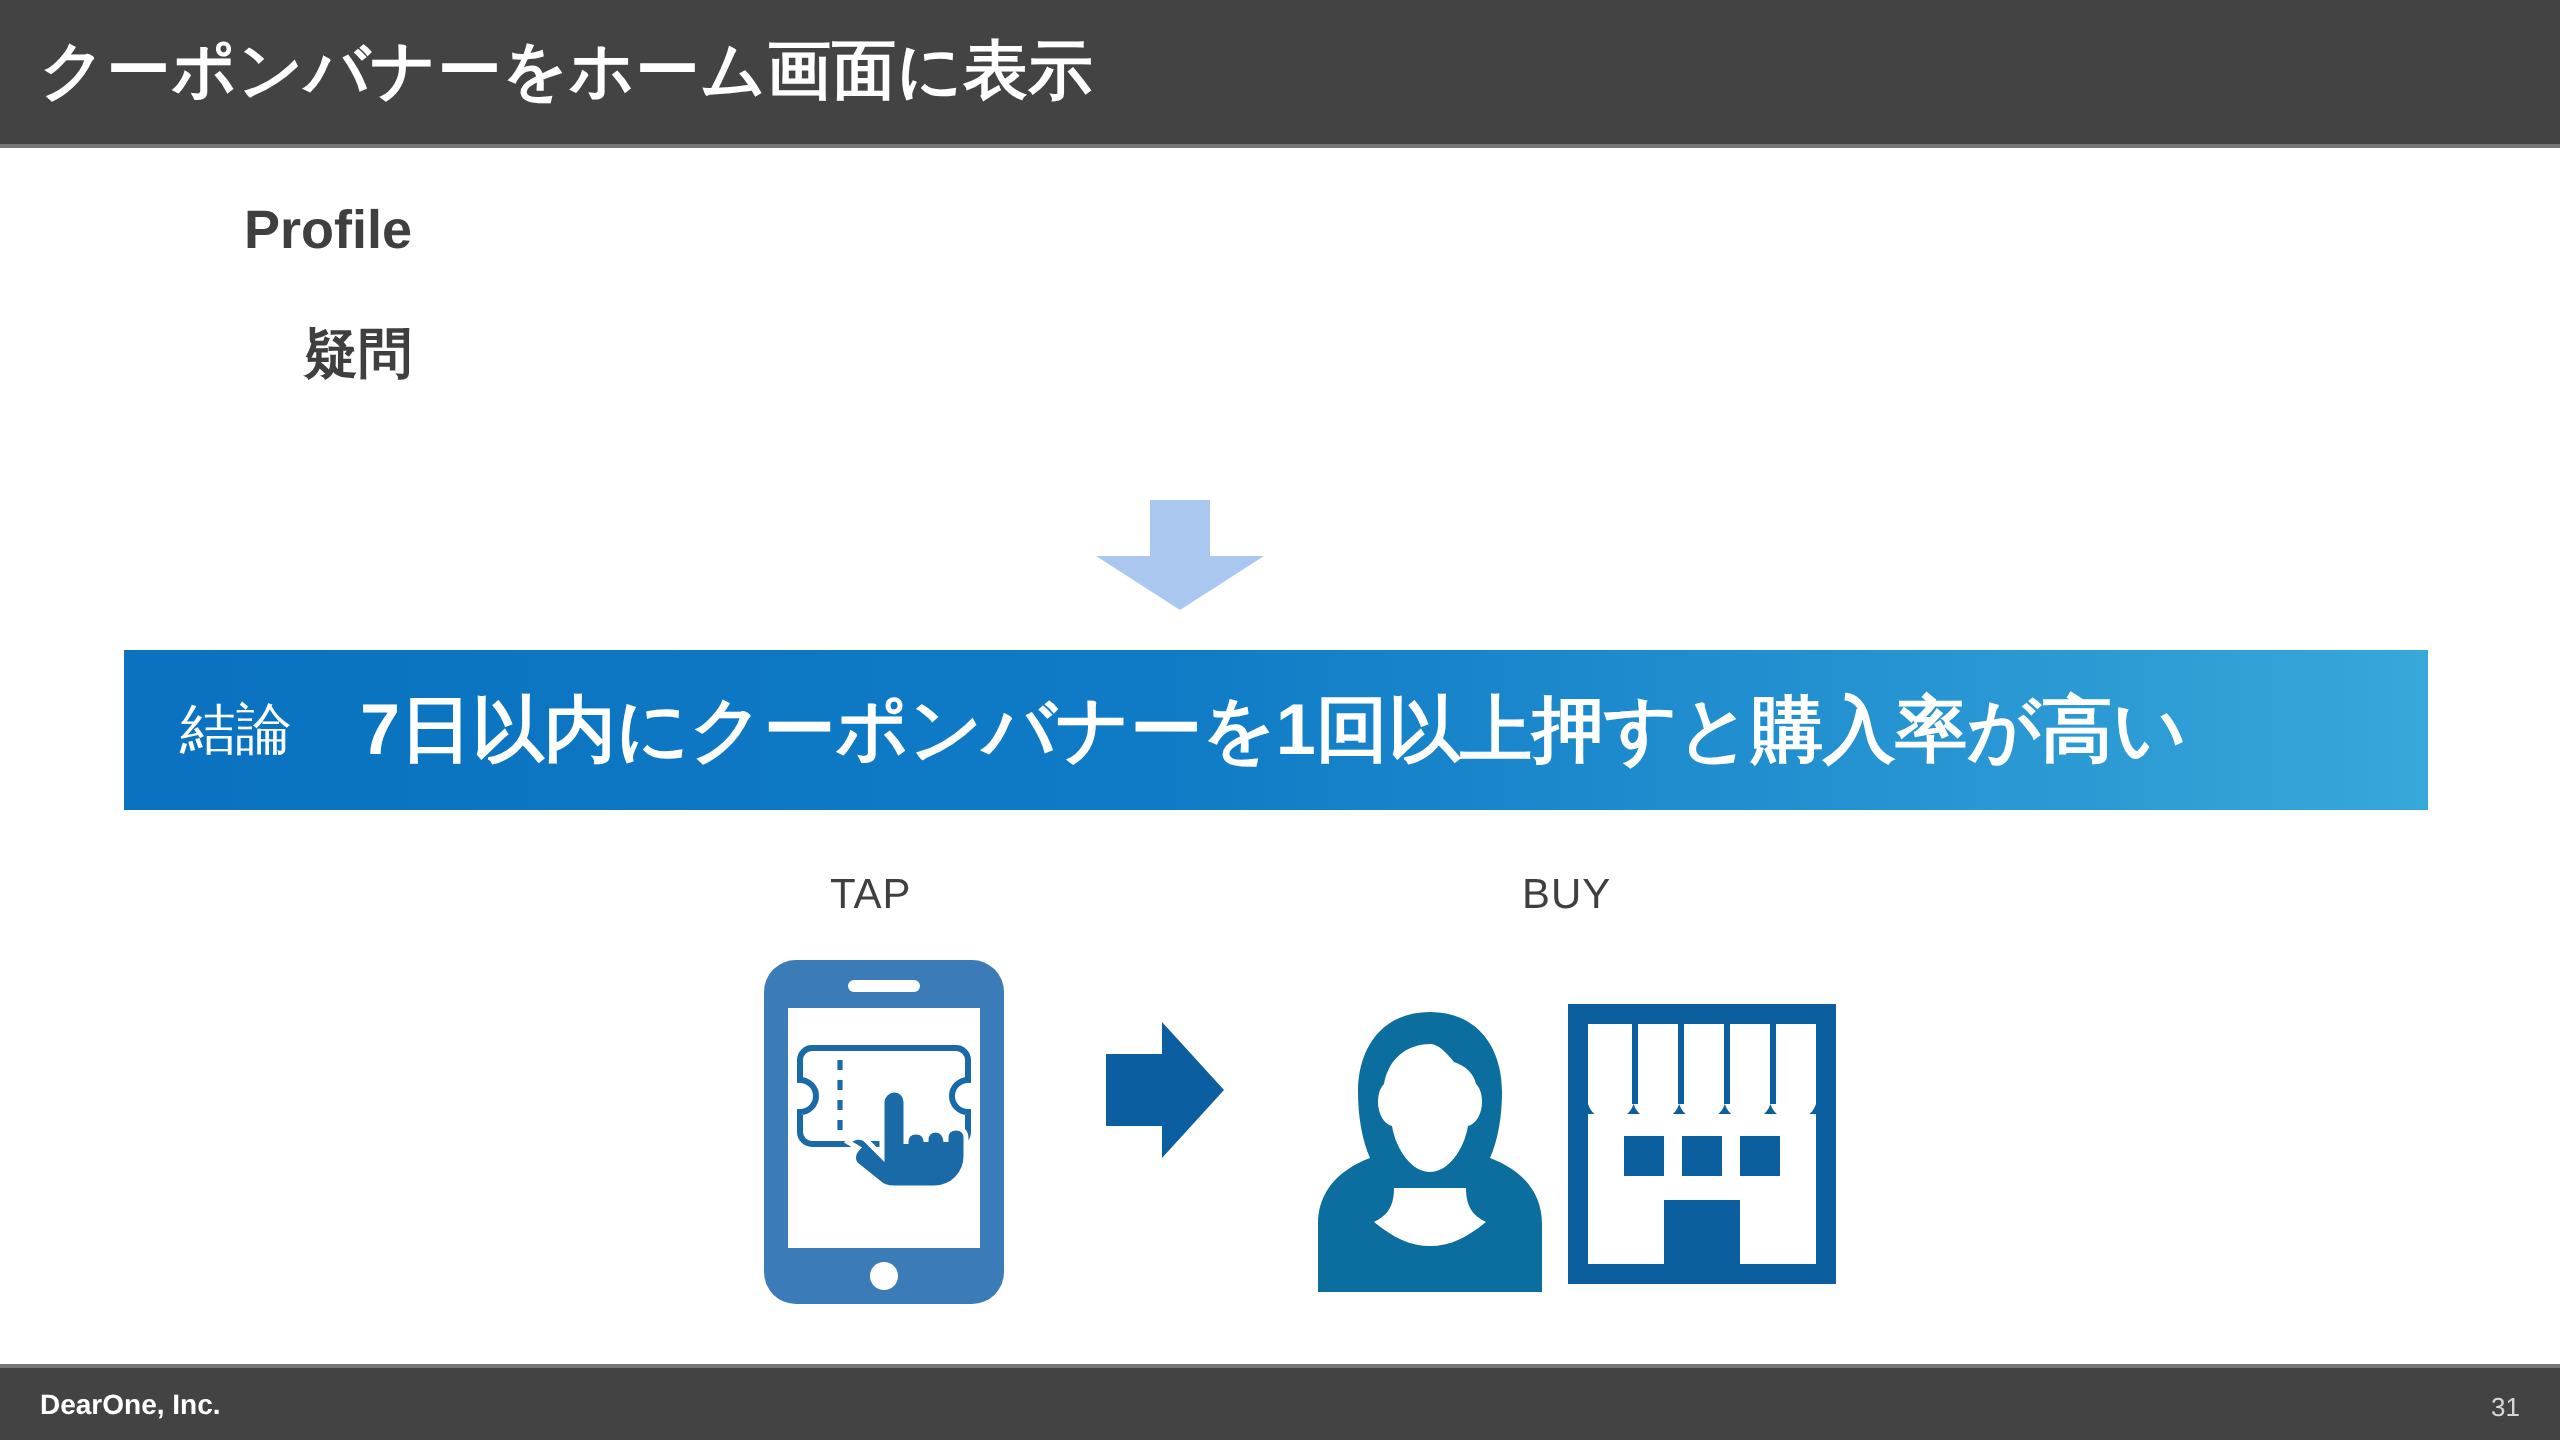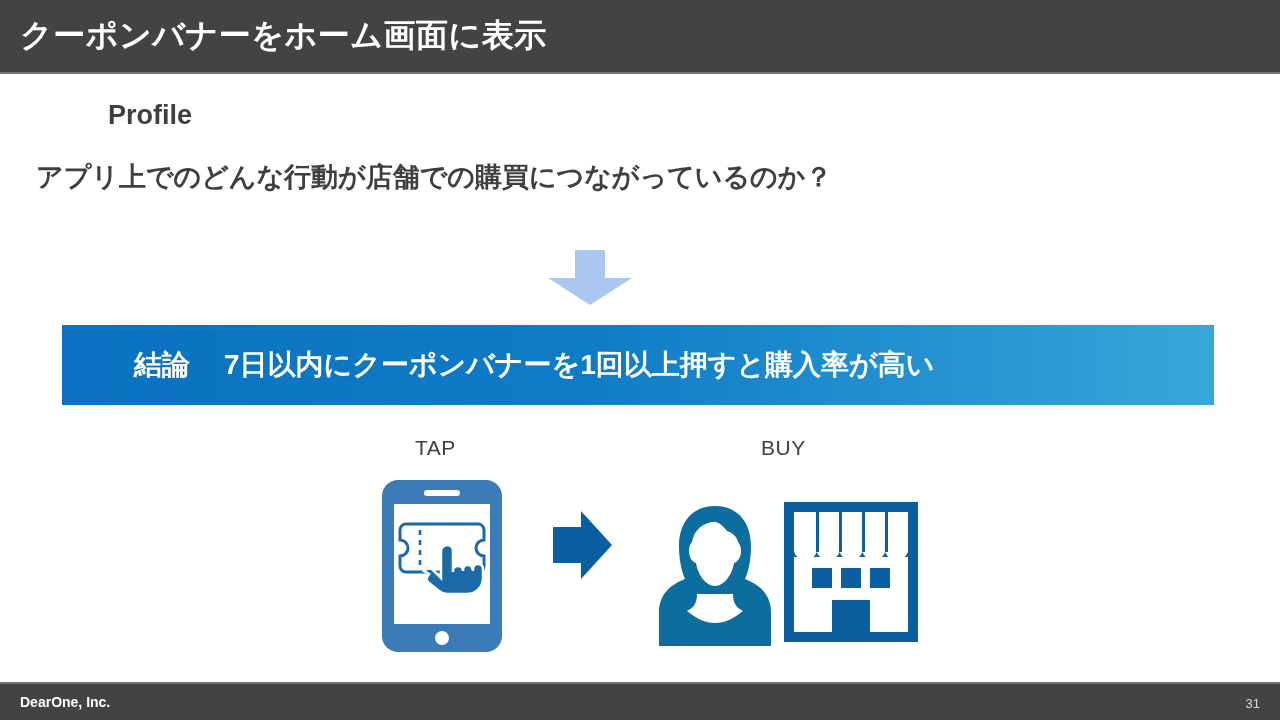--- a/index.html
+++ b/index.html
@@ -78,20 +78,21 @@
   
   .info-block {
     position: absolute;
     left: 0; top: 100px;
     width: 1280px;
   }
   .info-row {
     display: flex;
     align-items: flex-start;
     margin-bottom: 28px;
+    padding-left: 14px;
   }
   .info-label {
     width: 192px;
     text-align: right;
     color: #3f3f3f;
     font-size: 27px;
     font-weight: bold;
     flex: 0 0 192px;
   }
   .info-value {
@@ -118,27 +119,27 @@
     top: 325px;
     width: 1152px;
     height: 80px;
     background: linear-gradient(to right, #0a72c0 0%, #0f7bc6 45%, #2b9ad4 85%, #37a8da 100%);
     display: flex;
     align-items: center;
   }
   .conclusion-label {
     color: #ffffff;
     font-size: 28px;
-    font-weight: bold;
-    margin-left: 72px;
+    font-weight: normal;
+    margin-left: 28px;
     white-space: nowrap;
   }
   .conclusion-text {
     color: #ffffff;
-    font-size: 28px;
+    font-size: 36px;
     font-weight: bold;
     margin-left: 34px;
     white-space: nowrap;
   }
 
   
   .flow-area {
     position: absolute;
     left: 4px; top: 430px;
     width: 1280px; height: 230px;
@@ -187,21 +188,21 @@
 <div class="slide-header">
   <div class="slide-title">クーポンバナーをホーム画面に表示</div>
 
 </div>
 
 <div class="info-block">
   <div class="info-row">
     <div class="info-label">Profile</div>
   </div>
   <div class="info-row">
-    <div class="info-value">アプリ上でのどんな行動が店舗での購買につながっているのか？</div>
+    <div class="info-label">疑問</div>
   </div>
 </div>
 
 <div class="down-arrow-wrap">
   <svg width="90" height="56" viewBox="0 0 90 56">
     <path d="M30 0 L60 0 L60 28 L87 28 L45 55 L3 28 L30 28 Z" fill="#aac8ef"></path>
   </svg>
 </div>
 
 <div class="conclusion-banner">

